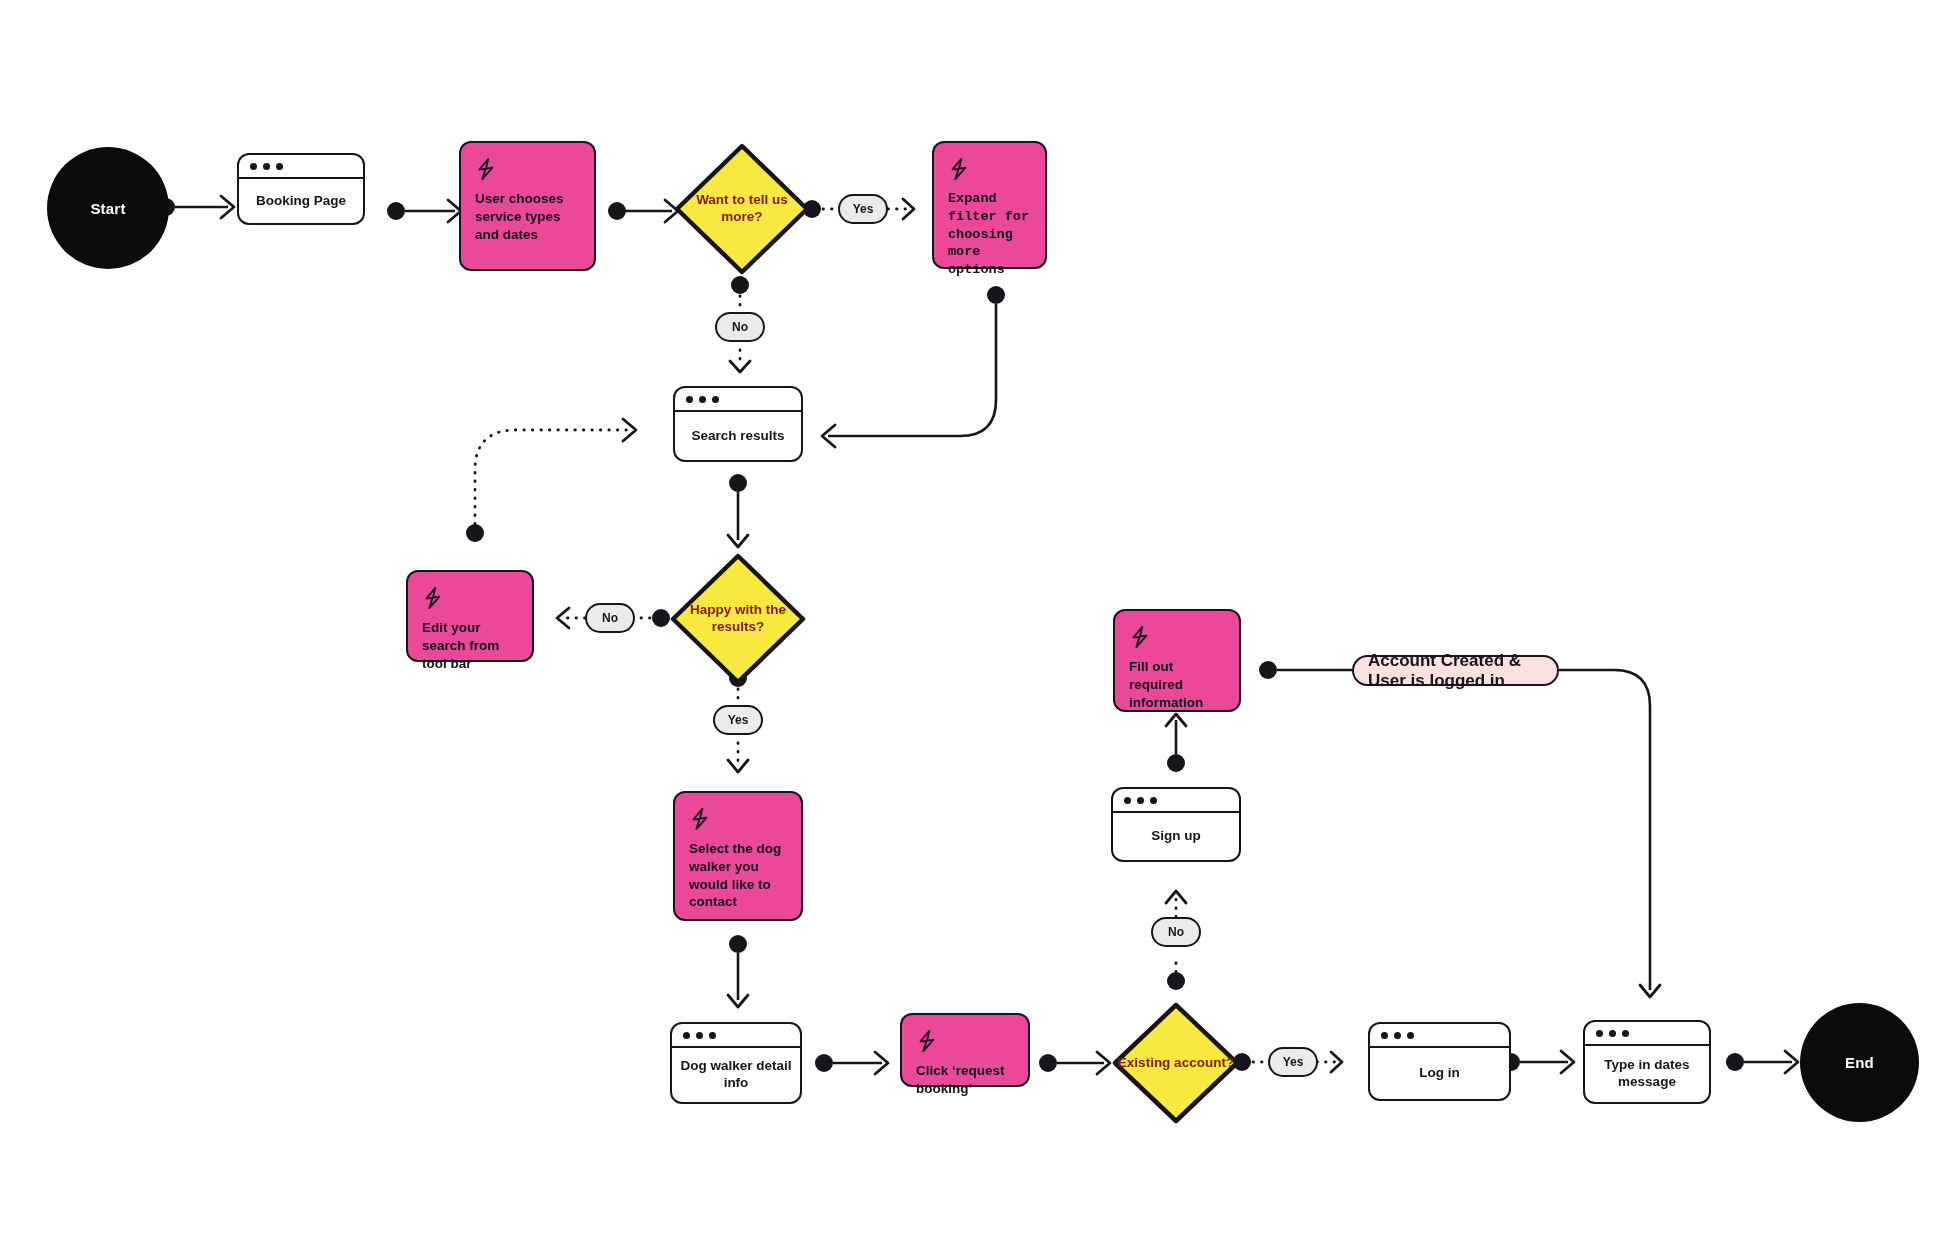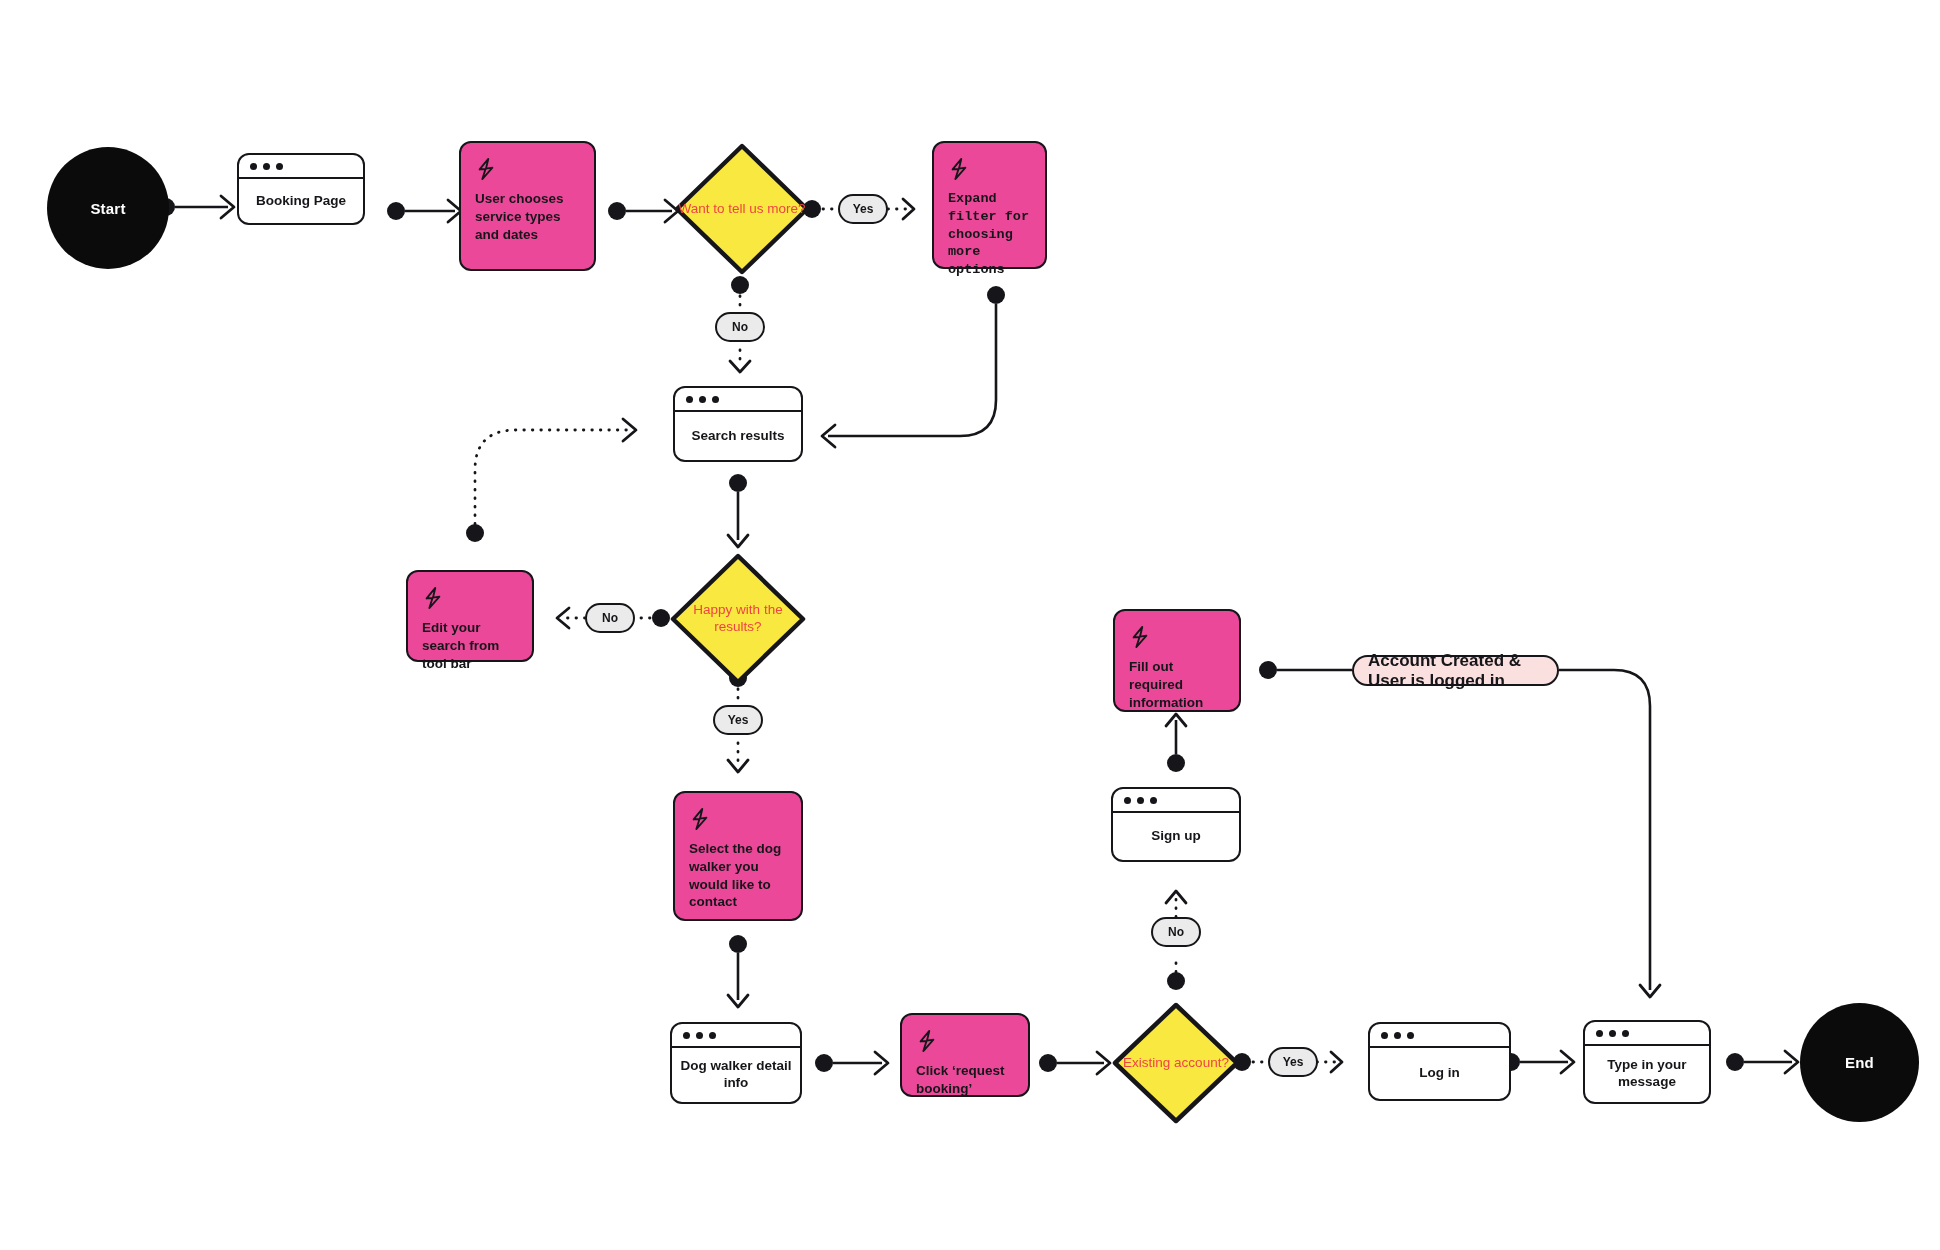--- a/index.html
+++ b/index.html
@@ -46,21 +46,21 @@
   .note .bolticon{width:22px;height:24px;flex:0 0 auto;}
   .note .notetext{
     font-size:13.5px;font-weight:bold;color:#16161a;line-height:1.32;
   }
 
   
   .diamond{display:flex;align-items:center;justify-content:center;}
   .diamond .dshape{position:absolute;left:0;top:0;width:100%;height:100%;}
   .diamond .dlabel{
     position:relative;z-index:2;text-align:center;
-    font-size:13.5px;font-weight:normal;color:#ef4444;line-height:1.25;
+    font-size:13.5px;font-weight:bold;color:#7f1d1d;line-height:1.25;
     padding:0 6px;
   }
 
   
   .pill{
     background:#ebebeb;border:2.4px solid #16161a;border-radius:999px;
     display:flex;align-items:center;justify-content:center;
     font-size:12px;font-weight:bold;color:#16161a;
   }
   .pill.pink{background:#fbe0e0;}
@@ -249,21 +249,21 @@
 
   <div class="node window" style="left:670px;top:1022px;width:132px;height:82px;">
     <div class="titlebar">
       <span class="dot"></span>
       <span class="dot"></span>
       <span class="dot"></span>
     </div>
     <div class="wbody">Dog walker detail info</div>
   </div>
 
-  <div class="node note" style="left:900px;top:1013px;width:130px;height:84px;">
+  <div class="node note" style="left:900px;top:1013px;width:130px;height:74px;">
     <svg class="bolticon" viewBox="0 0 24 26">
       <path d="M14.5 2 L5 13.5 L11.5 13 L8 24 L19 11.5 L12 12.5 Z" fill="none" stroke="#16161a" stroke-width="2" stroke-linejoin="round" stroke-linecap="round"></path>
     </svg>
     <div class="notetext">Click ‘request booking’</div>
   </div>
 
   <div class="node diamond" style="left:1110px;top:1000px;width:132px;height:126px;">
     <svg class="dshape" viewBox="0 0 132 126" preserveAspectRatio="none">
       <path d="M66 5 L127 63 L66 121 L5 63 Z" fill="#f9e83f" stroke="#16161a" stroke-width="4.5" stroke-linejoin="round"></path>
     </svg>
@@ -306,20 +306,20 @@
     </div>
     <div class="wbody">Log in</div>
   </div>
 
   <div class="node window" style="left:1583px;top:1020px;width:128px;height:84px;">
     <div class="titlebar">
       <span class="dot"></span>
       <span class="dot"></span>
       <span class="dot"></span>
     </div>
-    <div class="wbody">Type in your message</div>
+    <div class="wbody">Type in dates message</div>
   </div>
 
   <div class="node terminator" style="left:1800px;top:1003px;width:119px;height:119px;">
     <span>End</span>
   </div>
 
 </div>
 
 </body></html>

